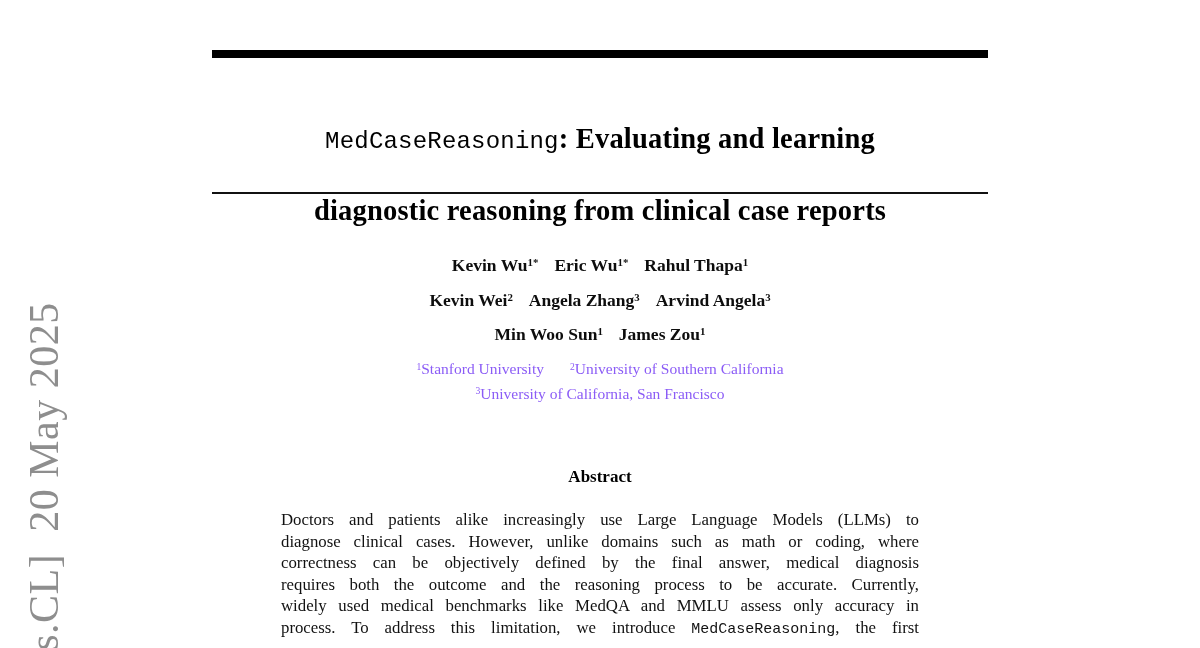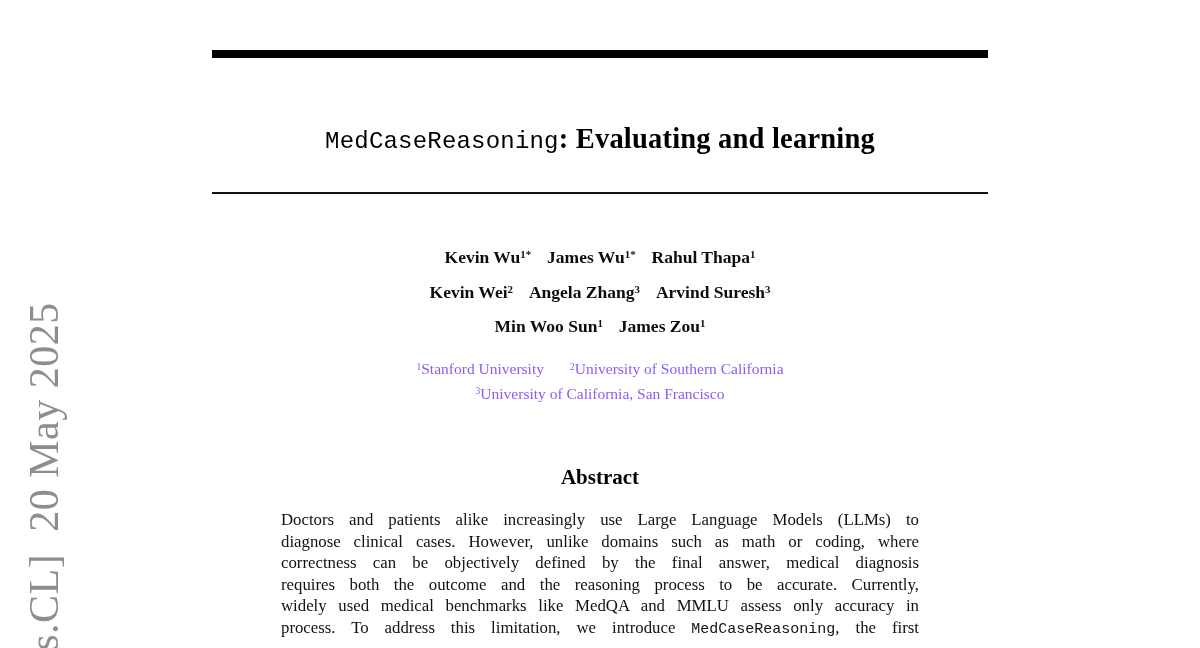--- a/index.html
+++ b/index.html
@@ -54,21 +54,21 @@
   }
   .title .line { display: block; margin-top: 32px; }
   .title .mono {
     font-family: "Liberation Mono", monospace;
     font-weight: normal;
     font-size: 24px;
   }
 
   .authors {
     position: absolute;
-    left: 212px; top: 240px;
+    left: 212px; top: 248px;
     width: 776px;
     font-size: 17.5px;
     font-weight: bold;
     line-height: 34.5px;
     color: #0d0d0d;
   }
   .author-row {
     display: flex;
     justify-content: center;
     gap: 16px;
@@ -94,21 +94,21 @@
     color: #8b5cf6;
   }
   .affil-item { margin: 0 13px; }
   .affil-line { white-space: nowrap; }
 
   .abstract-heading {
     position: absolute;
     left: 212px; top: 464px;
     width: 776px;
     text-align: center;
-    font-size: 21px;
+    font-size: 17px;
     line-height: 26px;
     font-weight: bold;
     color: #000000;
   }
 
   .abstract-body {
     position: absolute;
     left: 281px; top: 509px;
     width: 638px;
     font-size: 16.8px;
@@ -131,34 +131,35 @@
 <body>
 
 <div class="page">
 
   <div class="arxiv-stamp">cs.CL]  20 May 2025</div>
 
   <div class="rule-thick"></div>
 
   <h1 class="title">
     <span class="line"><span class="mono">MedCaseReasoning</span><span>: Evaluating and learning</span></span>
+    <span class="line">diagnostic reasoning from clinical case reports</span>
   </h1>
 
   <div class="rule-thin"></div>
 
   <div class="authors">
     <div class="author-row">
       <span class="author"><span>Kevin Wu</span><sup>1*</sup></span>
-      <span class="author"><span>James Wu</span><sup>1*</sup></span>
+      <span class="author"><span>Eric Wu</span><sup>1*</sup></span>
       <span class="author"><span>Rahul Thapa</span><sup>1</sup></span>
     </div>
     <div class="author-row">
       <span class="author"><span>Kevin Wei</span><sup>2</sup></span>
       <span class="author"><span>Angela Zhang</span><sup>3</sup></span>
-      <span class="author"><span>Arvind Suresh</span><sup>3</sup></span>
+      <span class="author"><span>Arvind Angela</span><sup>3</sup></span>
     </div>
     <div class="author-row">
       <span class="author"><span>Min Woo Sun</span><sup>1</sup></span>
       <span class="author"><span>James Zou</span><sup>1</sup></span>
     </div>
   </div>
 
   <div class="affils">
     <div class="affil-line">
       <span class="affil-item"><sup>1</sup><span>Stanford University</span></span><span class="affil-item"><sup>2</sup><span>University of Southern California</span></span>

